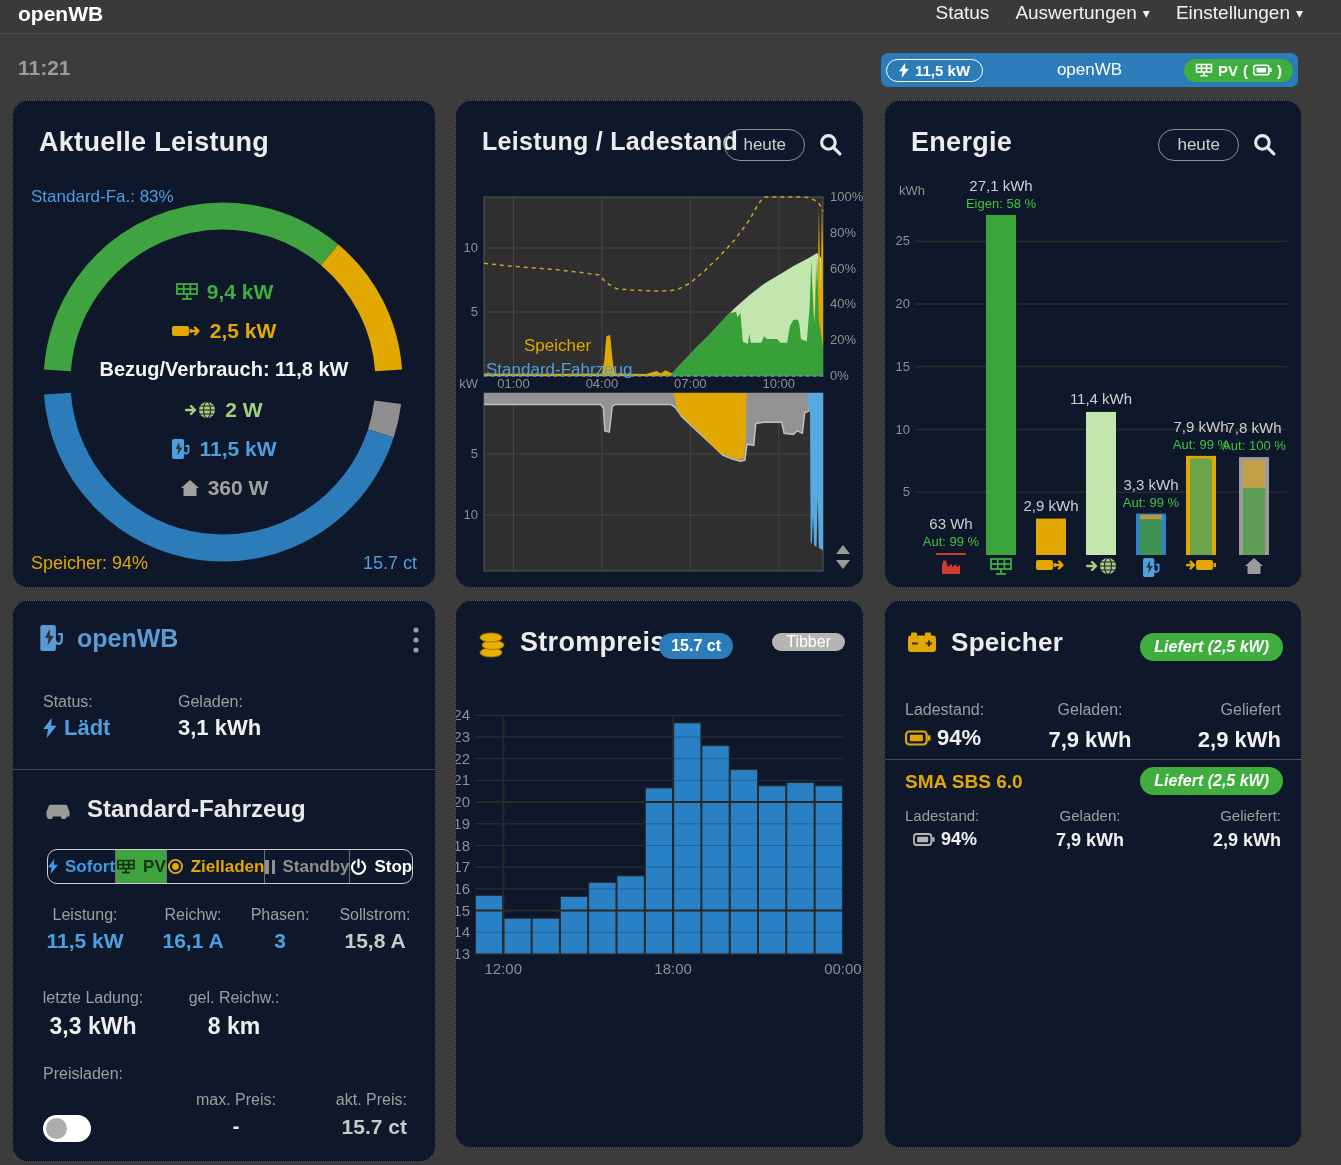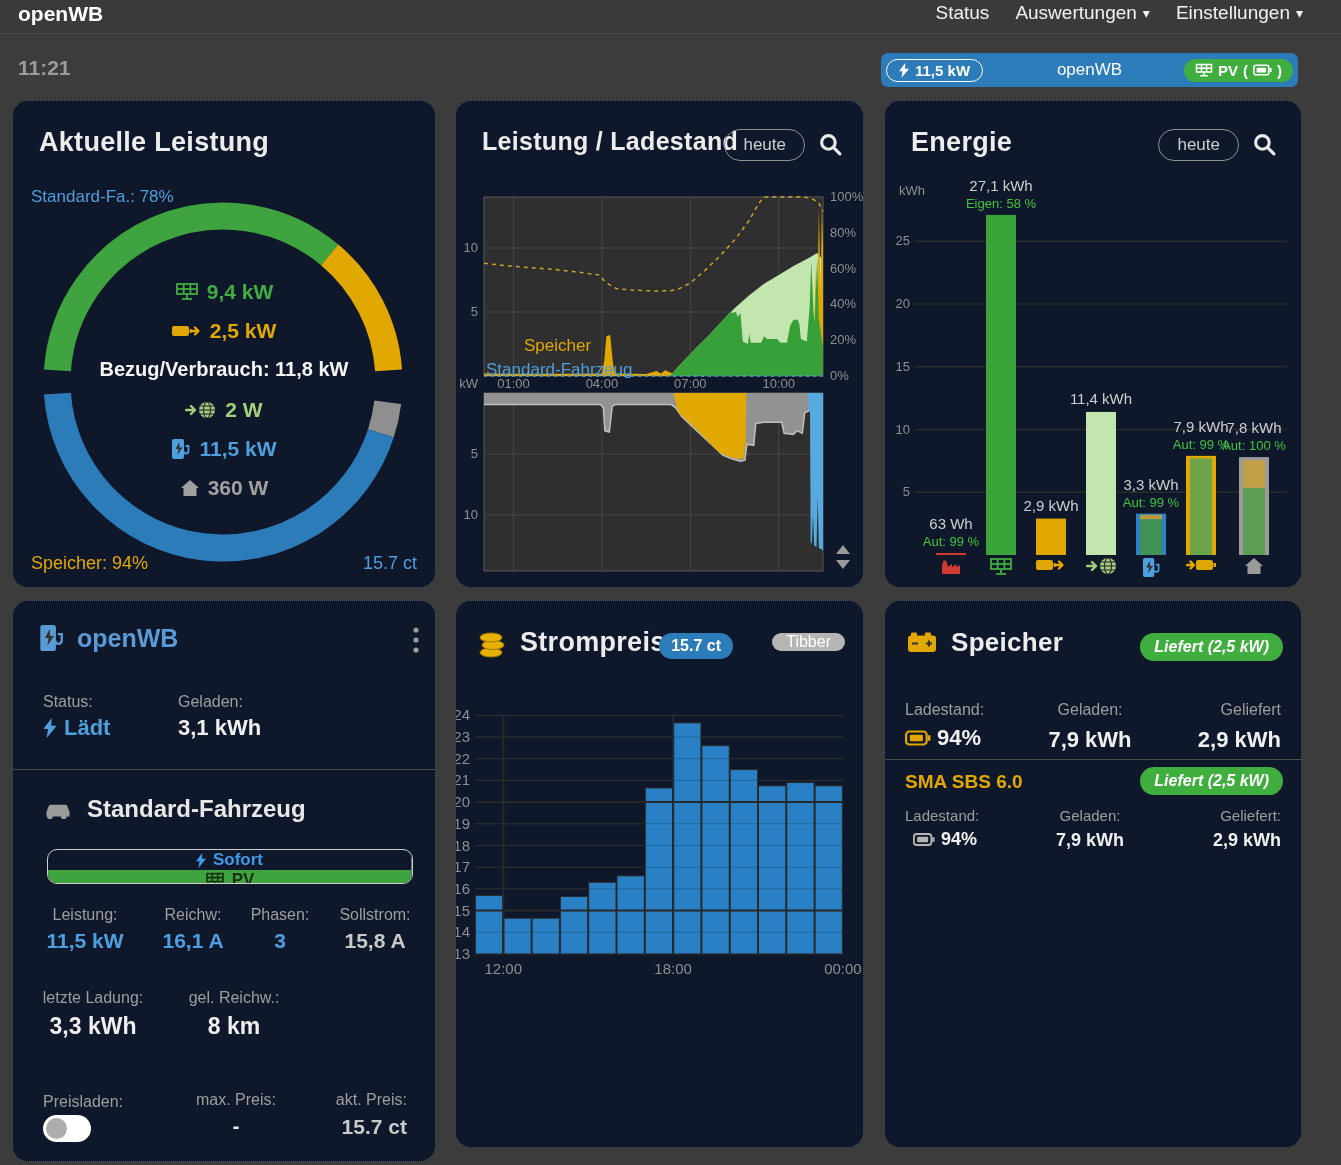--- a/index.html
+++ b/index.html
@@ -27,21 +27,21 @@
   .pill-green{background:#3fae3f;color:#fff;border-radius:999px;font-size:16px;font-weight:bold;padding:5px 14px;font-style:italic;}
   .pill-blue{background:#2d7cba;color:#fff;border-radius:999px;font-size:16px;font-weight:bold;padding:4px 12px;}
   .pill-silver{background:#b5b5b5;color:#fff;border-radius:999px;font-size:16px;font-weight:normal;padding:0 14px;}
   .lbl{color:#9e9e9e;font-size:16px;}
   .val{color:#f0f0f0;font-weight:bold;}
   
   .g-row{position:absolute;left:0;width:100%;display:flex;justify-content:center;align-items:center;gap:8px;font-weight:600;font-size:21px;}
   
   .cp-title{display:flex;align-items:center;gap:12px;position:absolute;left:26px;top:22px;color:#5b9bd5;font-size:25px;font-weight:bold;}
   .divider{position:absolute;left:0;width:100%;border-top:1px solid #4a4a4a;}
-  .modes{position:absolute;left:34px;top:248px;right:22px;height:33px;border:1.5px solid #cfcfcf;border-radius:10px;display:flex;overflow:hidden;flex-direction:column;}
+  .modes{position:absolute;left:34px;top:248px;right:22px;height:33px;border:1.5px solid #cfcfcf;border-radius:10px;display:flex;overflow:hidden;}
   .mode-btn{display:flex;align-items:center;justify-content:center;gap:7px;font-size:17px;font-weight:600;border-right:1px solid #707070;cursor:pointer;flex:1 1 auto;}
   .mode-btn:last-child{border-right:none;}
   .pause-bars{display:inline-flex;gap:3px;}
   .pause-bars i{width:3.5px;height:14px;background:currentColor;display:block;}
   .toggle{position:absolute;width:48px;height:27px;background:#fff;border-radius:14px;cursor:pointer;}
   .toggle .knob{position:absolute;left:3px;top:3px;width:21px;height:21px;border-radius:50%;background:#adadad;}
   
   .sp-col{position:absolute;}
 </style>
 </head>
@@ -89,21 +89,21 @@
         <rect x="1" y="1" width="19" height="12" rx="3" fill="none" stroke="#fff" stroke-width="2"></rect>
         <rect x="4.5" y="4" width="12" height="6" rx="1" fill="#fff"></rect>
         <rect x="21" y="4.5" width="2.5" height="5" fill="#fff"></rect>
       </svg>
     <span>)</span>
   </span>
 </div>
 
 <div class="card" style="left:12px;top:100px;width:424px;height:488px;">
   <div class="card-title">Aktuelle Leistung</div>
-  <div class="abs" style="left:18px;top:86px;color:#4d9fdd;font-size:17px;">Standard-Fa.: 78%</div>
+  <div class="abs" style="left:18px;top:86px;color:#4d9fdd;font-size:17px;">Standard-Fa.: 83%</div>
   <svg id="gauge-svg" class="abs" style="left:0;top:0;" width="424" height="488">
       <path d="M44.40436765686917 269.42042535847514 A166 166 0 0 1 316.70274320796557 153.83662244224965" stroke="#3fa43f" stroke-width="27" fill="none"></path>
       <path d="M316.70274320796557 153.83662244224965 A166 166 0 0 1 375.59563234313083 269.4204253584752" stroke="#e0a800" stroke-width="27" fill="none"></path>
       <path d="M374.76266117245945 301.23031100525446 A166 166 0 0 1 367.87538170499545 332.29682106624125" stroke="#8f8f8f" stroke-width="27" fill="none"></path>
       <path d="M367.87538170499545 332.29682106624125 A166 166 0 0 1 44.40436765686917 292.57957464152486" stroke="#2d7cba" stroke-width="27" fill="none"></path>
     </svg>
   <div class="g-row" style="top:179px;color:#3fae3f;">
     <svg width="24" height="20" viewBox="0 0 24 20" fill="none" stroke="currentColor" stroke-width="1.8">
         <rect x="2" y="2" width="20" height="10"></rect>
         <line x1="8.7" y1="2" x2="8.7" y2="12"></line>
@@ -394,21 +394,21 @@
   <div class="abs lbl" style="left:197px;top:305px;width:140px;text-align:center;font-size:16px;">Phasen:</div>
   <div class="abs lbl" style="left:292px;top:305px;width:140px;text-align:center;font-size:16px;">Sollstrom:</div>
   <div class="abs" style="left:2px;top:328px;width:140px;text-align:center;color:#4da0e0;font-size:21px;font-weight:bold;">11,5 kW</div>
   <div class="abs" style="left:110px;top:328px;width:140px;text-align:center;color:#4da0e0;font-size:21px;font-weight:bold;">16,1 A</div>
   <div class="abs" style="left:197px;top:328px;width:140px;text-align:center;color:#4da0e0;font-size:21px;font-weight:bold;">3</div>
   <div class="abs" style="left:292px;top:328px;width:140px;text-align:center;color:#c9c9c9;font-size:21px;font-weight:bold;">15,8 A</div>
   <div class="abs lbl" style="left:0px;top:388px;width:160px;text-align:center;">letzte Ladung:</div>
   <div class="abs lbl" style="left:141px;top:388px;width:160px;text-align:center;">gel. Reichw.:</div>
   <div class="abs val" style="left:0px;top:412px;width:160px;text-align:center;font-size:23px;">3,3 kWh</div>
   <div class="abs val" style="left:141px;top:412px;width:160px;text-align:center;font-size:23px;">8 km</div>
-  <div class="abs lbl" style="left:30px;top:492px;">Preisladen:</div>
+  <div class="abs lbl" style="left:30px;top:464px;">Preisladen:</div>
   <div class="abs lbl" style="left:143px;top:490px;width:160px;text-align:center;">max. Preis:</div>
   <div class="abs lbl" style="right:28px;top:490px;width:160px;text-align:right;">akt. Preis:</div>
   <div class="toggle" style="left:30px;top:514px;">
       <div class="knob"></div>
     </div>
   <div class="abs val" style="left:143px;top:514px;width:160px;text-align:center;font-size:20px;">-</div>
   <div class="abs" style="right:28px;top:514px;width:160px;text-align:right;color:#c9c9c9;font-size:21px;font-weight:bold;">15.7 ct</div>
 </div>
 
 <div class="card" style="left:455px;top:600px;width:409px;height:548px;">

